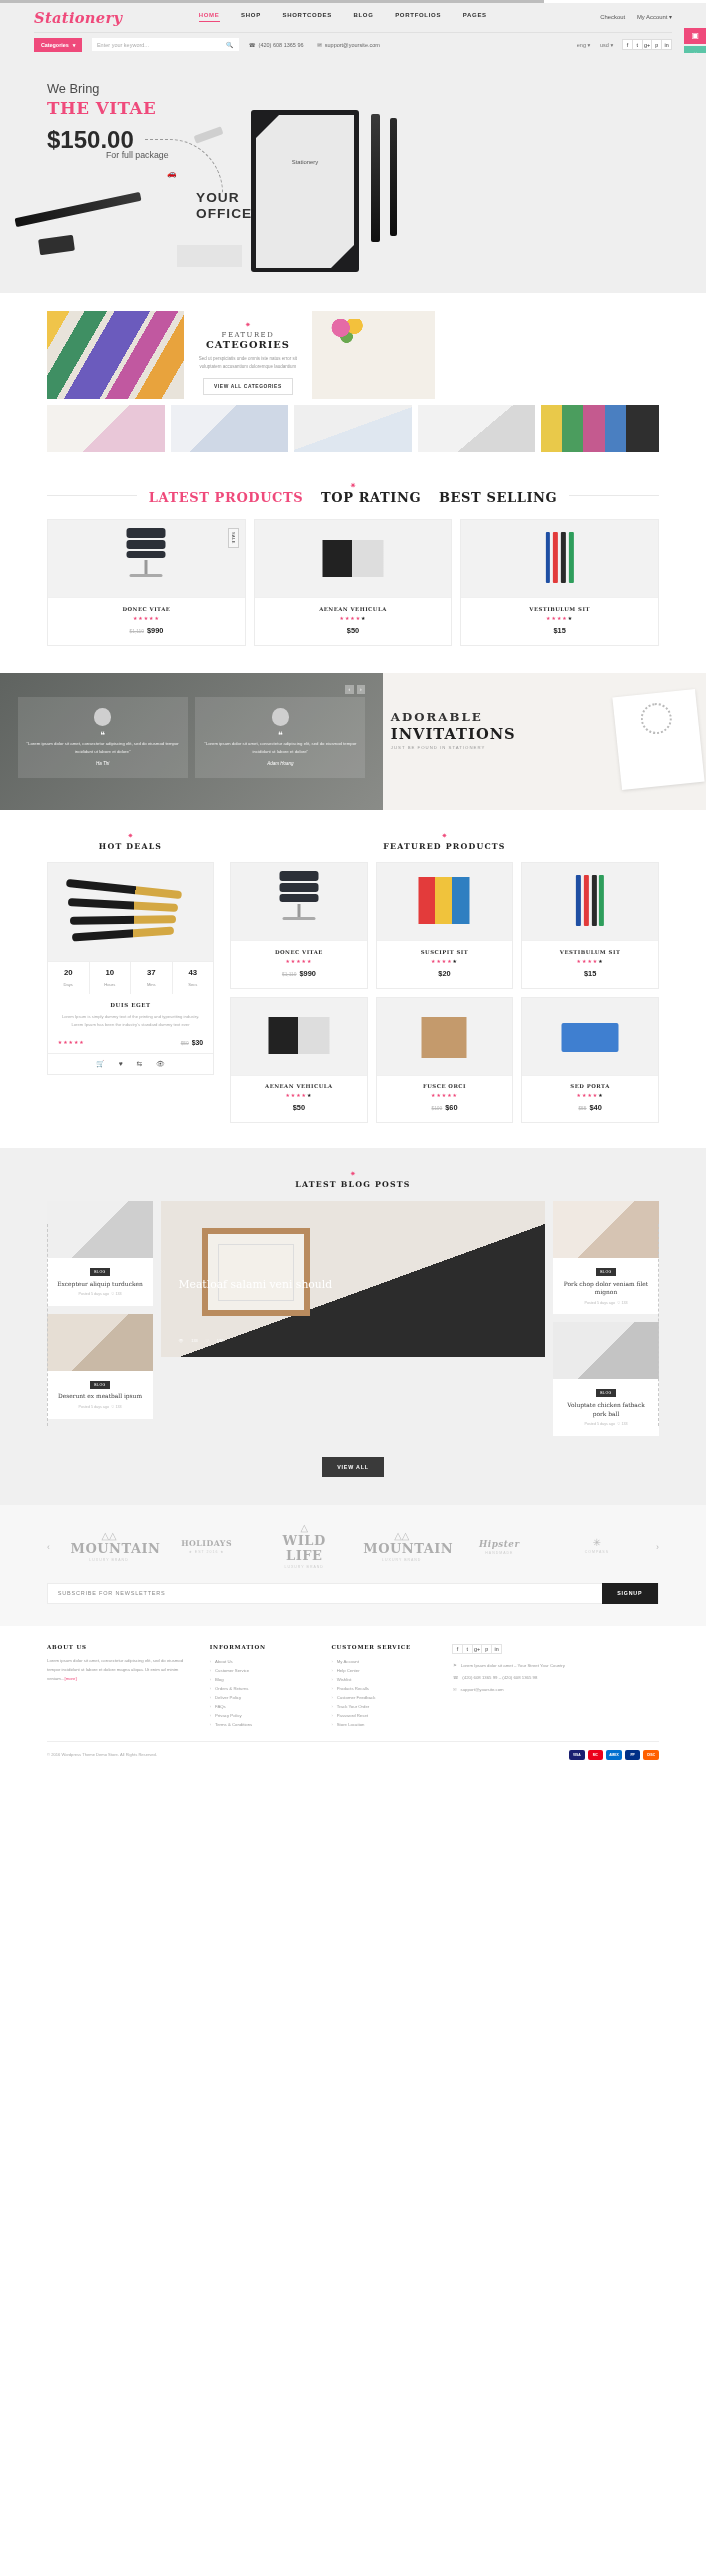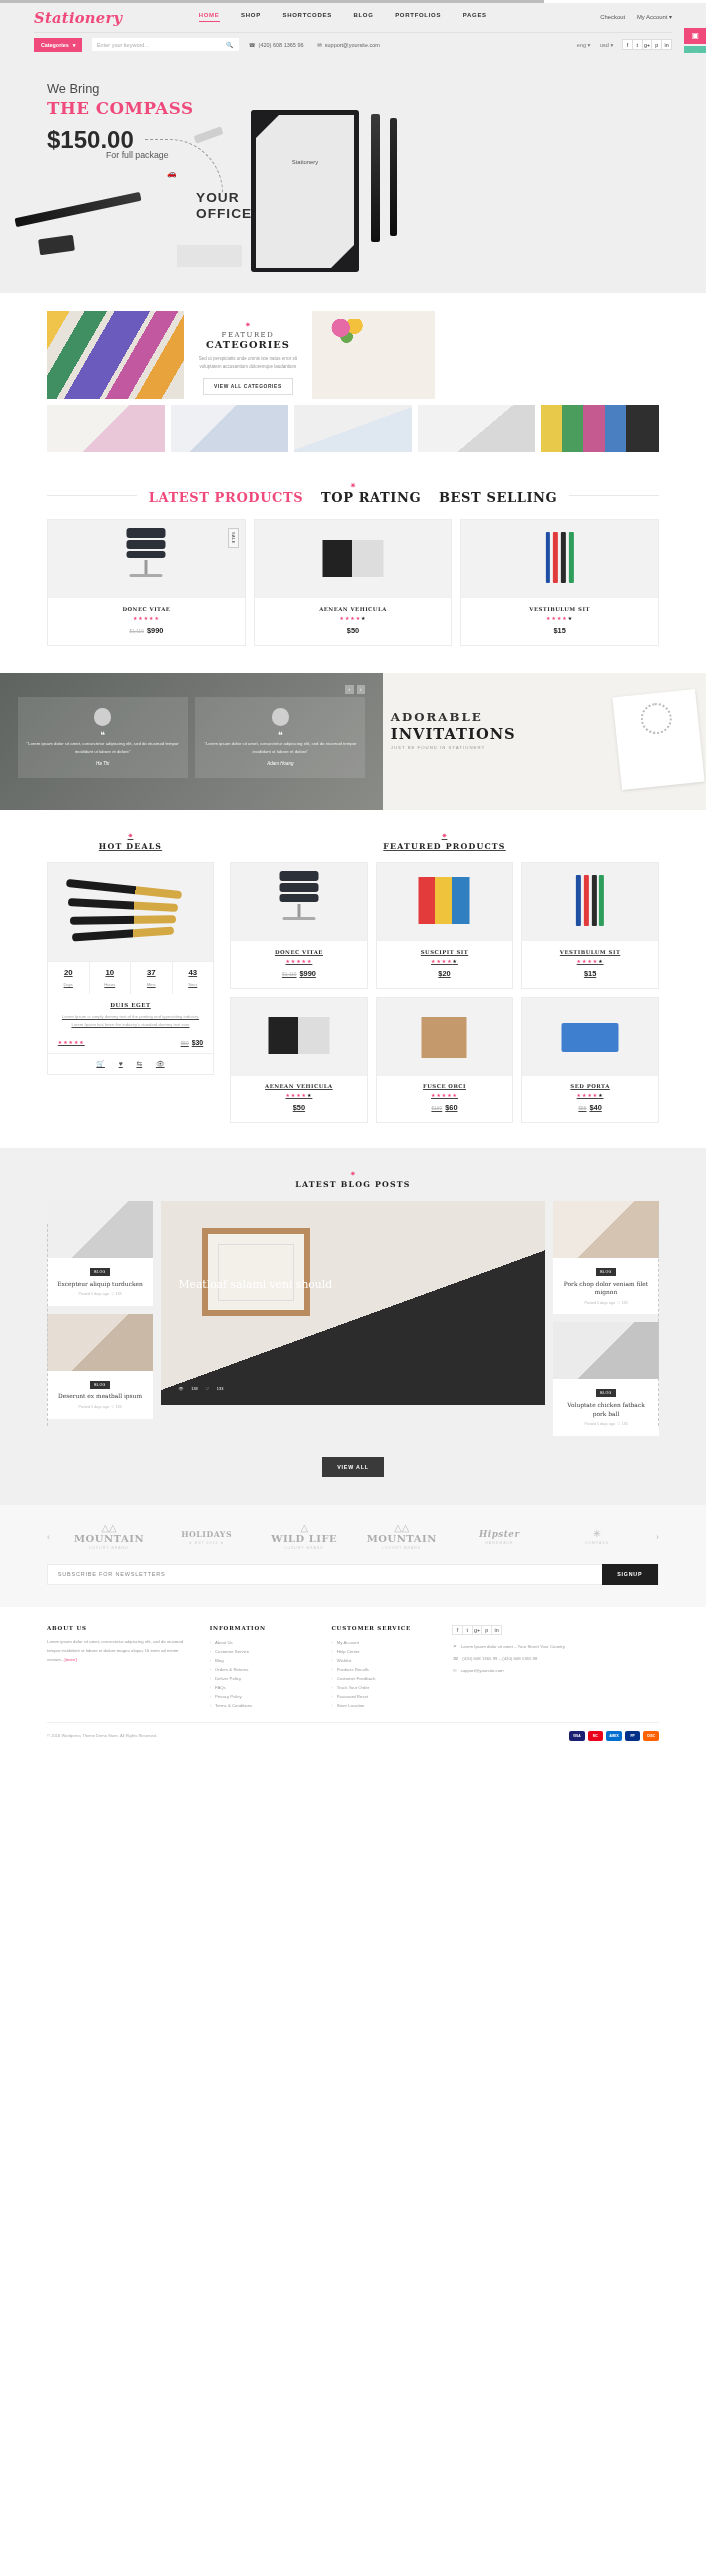--- a/index.html
+++ b/index.html
@@ -189,21 +189,21 @@
   .invite h2 { font-size:14.7px; font-weight:700; letter-spacing:1px; color:#1f1f1f;
                font-family:"DejaVu Serif",serif; margin-top:1px;}
   .invite p { font-size:4.3px; color:#999; letter-spacing:1px; margin-top:2.9px;}
   .envelope { position:absolute; right:5.9px; top:19.6px; width:83px; height:93px;
               background:#fff; box-shadow:0 1px 3.9px rgba(0,0,0,.12);
               transform:rotate(-6deg);}
   .env-circle{ position:absolute; left:25.5px; top:9.8px; width:31px; height:31px;
               border-radius:50%; border:2px dotted #bbb;}
 
   
-  .deals { background:#fff; padding:21.6px 47px 25.5px; display:flex; gap:16px;text-decoration:underline; }
+  .deals { background:#fff; padding:21.6px 47px 25.5px; display:flex; gap:16px; }
   .deal-left { width:167px; }
   .deal-right { flex:1; }
   .sechead { text-align:center; margin-bottom:11.8px; }
   .sechead .dot{ color:#ef4a7b; font-size:6.9px;}
   .sechead h3 { font-size:7.8px; font-weight:700; letter-spacing:1.2px; color:#222;
                 font-family:"DejaVu Serif",serif; margin-top:2px;}
   .deal-card { border:1px solid #ececec; background:#fff; }
   .deal-img { height:98px; background:#f2f2f2; position:relative; }
   .fountain { position:absolute; left:17.7px; top:17.7px; width:118px; height:61px; }
   .fountain i { position:absolute; height:7.8px; border-radius:3.9px; display:block;
@@ -240,21 +240,21 @@
   .bthumb.t1{background:linear-gradient(135deg,#efefef 0 50%,#cfcfcf 50%);}
   .bthumb.t2{background:linear-gradient(135deg,#e6ded4 0 50%,#c9b9a6 50%);}
   .bthumb.t3{background:linear-gradient(135deg,#f0e9e2 0 50%,#d6c4b3 50%);}
   .bthumb.t4{background:linear-gradient(135deg,#ebebeb 0 50%,#c4c4c4 50%);}
   .bbody { padding:5.9px 7.8px 9.8px; text-align:center; }
   .bbadge { display:inline-block; background:#333; color:#fff; font-size:3.5px;
             padding:2px 3.9px; letter-spacing:0.4px; }
   .btitle { font-size:5.9px; color:#3a3a3a; line-height:1.45; margin-top:3.9px;
             font-family:"DejaVu Serif",serif;}
   .bmeta { font-size:3.7px; color:#bbb; margin-top:3.9px; }
-  .bigpost { background:#fff; height:204px; position:relative; overflow:hidden;}
+  .bigpost { background:#fff; height:156px; position:relative; overflow:hidden;}
   .bigimg { position:absolute; inset:0;
             background:linear-gradient(160deg,#e9e4de 0 55%, #2c2c2c 55%); }
   .frame { position:absolute; left:41px; top:27.5px; width:108px; height:88px;
            border:6.9px solid #b98b5e; background:#f3f0ea;}
   .frame-in { position:absolute; inset:9.8px; border:1px solid #ddd; }
   .bigtitle { position:absolute; left:17.7px; top:77px; font-size:10.8px; color:#fff;
               line-height:1.35; font-family:"DejaVu Serif",serif; }
   .bigmeta { position:absolute; left:17.7px; bottom:13.7px; display:flex; gap:7.8px;
              align-items:center; color:#fff; font-size:3.9px; }
   .dotted-l { position:absolute; left:0; top:23.5px; bottom:17.7px; width:1px;
@@ -262,21 +262,21 @@
   .dotted-r { position:absolute; right:0; top:23.5px; bottom:17.7px; width:1px;
               border-left:1px dashed #c9c9c9;}
   .viewall { display:block; margin:13.7px auto 0; background:#3a3a3a; color:#fff;
              font-size:5.3px; font-weight:700; letter-spacing:0.8px;
              padding:6.9px 15.7px; border:none; }
 
   
   .brands { background:#f7f7f7; padding:19.6px 47px 13.7px; display:flex;
             align-items:center; justify-content:space-between; }
   .brand { text-align:center; width:77px; opacity:.45; }
-  .brand .bn { font-size:10px; color:#555; font-family:"DejaVu Serif",serif;
+  .brand .bn { font-size:13px; color:#555; font-family:"DejaVu Serif",serif;
                letter-spacing:0.5px; font-weight:700;}
   .brand .bs { font-size:3.5px; color:#999; letter-spacing:1px; margin-top:2px;}
   .brand .mt { font-size:9.8px; color:#666; line-height:.9; }
   .arrowb { font-size:8.8px; color:#bbb; }
 
   
   .news { background:#f7f7f7; padding:0 47px 21.6px; }
   .news-in { display:flex; background:#fff; height:21.6px; align-items:center;
              border:1px solid #ececec; }
   .news-in .lbl { font-size:5.5px; letter-spacing:0.8px; color:#888; padding-left:9.8px;
@@ -369,21 +369,21 @@
         <i>t</i>
         <i>g+</i>
         <i>p</i>
         <i>in</i>
       </div>
     </div>
   </div>
 
   <div class="hero">
     <h4>We Bring</h4>
-    <h2>THE COMPASS</h2>
+    <h2>THE VITAE</h2>
     <div class="price">$150.00</div>
     <div class="pkg">For full package</div>
     <div class="dash"></div>
     <div class="clip"></div>
     <div class="carwrap">🚗</div>
     <div class="yo">
       <span>YOUR</span><br><span>OFFICE</span>
     </div>
     <div class="tablet">
       <div class="tablet-in">

